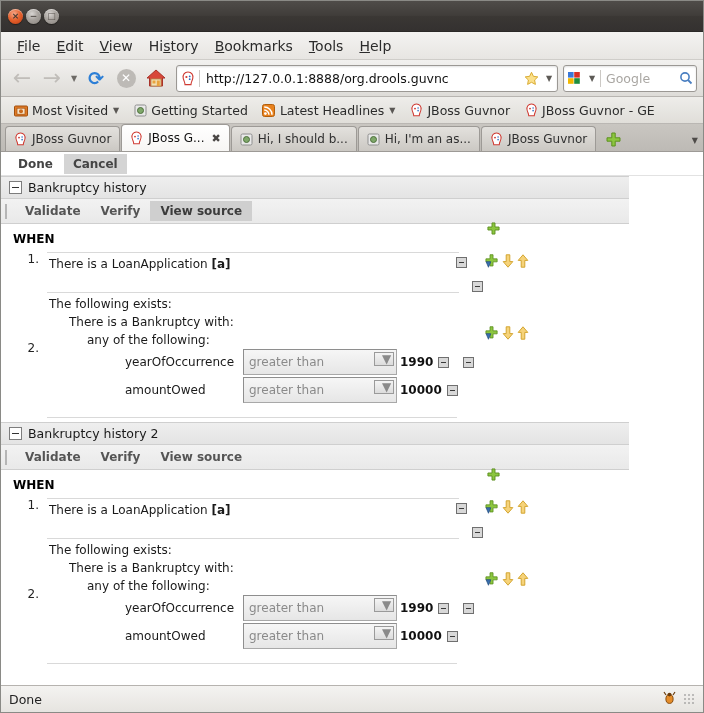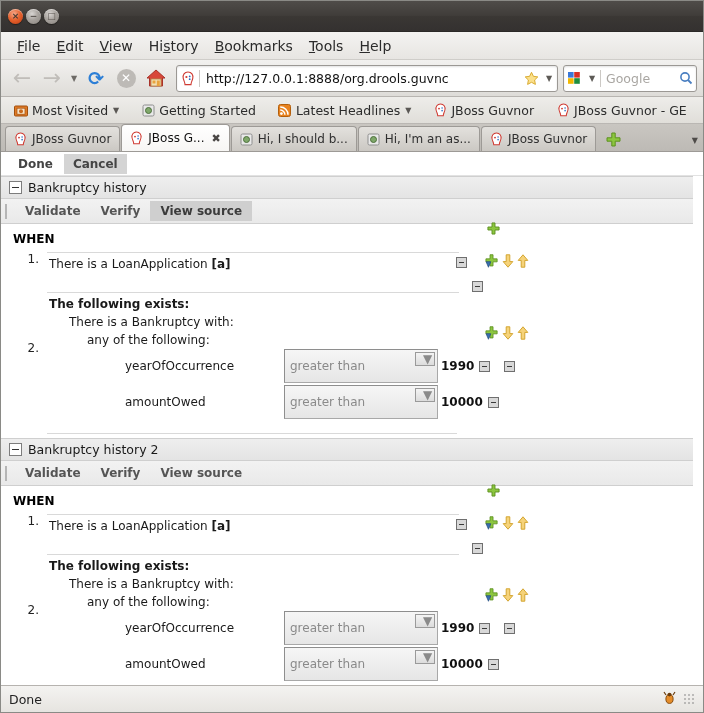--- a/index.html
+++ b/index.html
@@ -90,21 +90,21 @@
   }
   .gico{flex:0 0 20px;display:flex;align-items:center;justify-content:center;}
   .searchtext{flex:1;padding-left:5px;font-size:12.5px;color:#a9a6a2;}
   .magn{flex:0 0 20px;display:flex;align-items:center;justify-content:center;
         color:#5c83b8;font-size:13px;}
   
   .bmbar{
     height:26px;flex:0 0 26px;
     background:linear-gradient(to bottom,#eeedea,#e0ded9);
     border-bottom:1px solid #bab7b3;
-    display:flex;align-items:center;padding-left:6px;overflow:hidden;gap:8px;
+    display:flex;align-items:center;padding-left:6px;overflow:hidden;gap:0;
   }
   .bm{display:flex;align-items:center;gap:4px;padding:2px 7px;white-space:nowrap;
       font-size:12.5px;color:#2c2c2c;}
   .bm .cv{font-size:8px;color:#5a5754;margin-left:1px;}
   .bmico{width:14px;height:14px;display:flex;align-items:center;justify-content:center;flex:0 0 14px;}
   
   .tabbar{
     height:27px;flex:0 0 27px;
     background:linear-gradient(to bottom,#c9c6c1,#bdbab5);
     display:flex;align-items:flex-end;padding-left:4px;
@@ -132,21 +132,21 @@
   .page{
     flex:1;background:#ffffff;overflow:hidden;position:relative;
     border-top:1px solid #ffffff;
   }
   .actionbar{
     height:22px;display:flex;align-items:center;padding-left:8px;gap:2px;
     background:#fff;border-bottom:1px solid #e2e2e2;
   }
   .abtn{font-size:12px;color:#444;font-weight:bold;padding:3px 9px;}
   .abtn.sel{background:#d4d4d4;}
-  .panel{width:692px;}
+  .panel{width:628px;}
   .secheader{
     height:21px;display:flex;align-items:center;gap:6px;
     background:linear-gradient(to bottom,#eeeeee,#e4e4e4);
     border-top:1px solid #cfcfcf;border-bottom:1px solid #cfcfcf;
     padding-left:8px;
   }
   .collapse-box{
     width:11px;height:11px;border:1px solid #7d7d7d;background:#fff;
     display:flex;align-items:center;justify-content:center;flex:0 0 11px;
   }
@@ -166,31 +166,31 @@
   .rrow{display:flex;position:relative;}
   .rnum{width:38px;flex:0 0 38px;text-align:right;padding-right:8px;font-size:12px;color:#222;}
   .rcontent{flex:1;position:relative;}
   .patline{
     border-top:1px solid #d9d9d9;border-bottom:1px solid #d9d9d9;
     padding:4px 0 21px 2px;width:410px;
     font-size:12px;color:#1a1a1a;
   }
   .patline b{font-weight:bold;}
   .txt{font-size:12px;color:#1a1a1a;}
-  .ind1{padding-left:2px;font-weight:bold;}
+  .ind1{padding-left:2px;}
   .ind2{padding-left:22px;}
   .ind3{padding-left:40px;}
   .fieldrow{display:flex;align-items:center;gap:0px;margin-top:2px;}
   .fname{width:118px;text-align:left;font-size:12px;color:#1a1a1a;padding-left:78px;
          box-sizing:content-box;}
   .sel-ctl{
-    width:154px;height:34px;box-sizing:border-box;
+    width:154px;height:26px;box-sizing:border-box;
     background:linear-gradient(to bottom,#f6f6f6,#e6e6e6);
     border:1px solid #a8a8a8;border-top-color:#8e8e8e;border-left-color:#8e8e8e;
-    display:flex;align-items:center;position:relative;margin-left:41px;
+    display:flex;align-items:center;position:relative;
   }
   .sel-ctl span{padding-left:5px;font-size:12px;color:#8a8a8a;}
   .sel-arrow{
     position:absolute;right:2px;top:2px;width:13px;height:12px;
     background:linear-gradient(to bottom,#f4f4f4,#dcdcdc);
     border:1px solid #9a9a9a;
     display:flex;align-items:center;justify-content:center;
     font-size:7px;color:#333;
   }
   .fval{font-size:12px;color:#111;font-weight:bold;padding-left:3px;}

